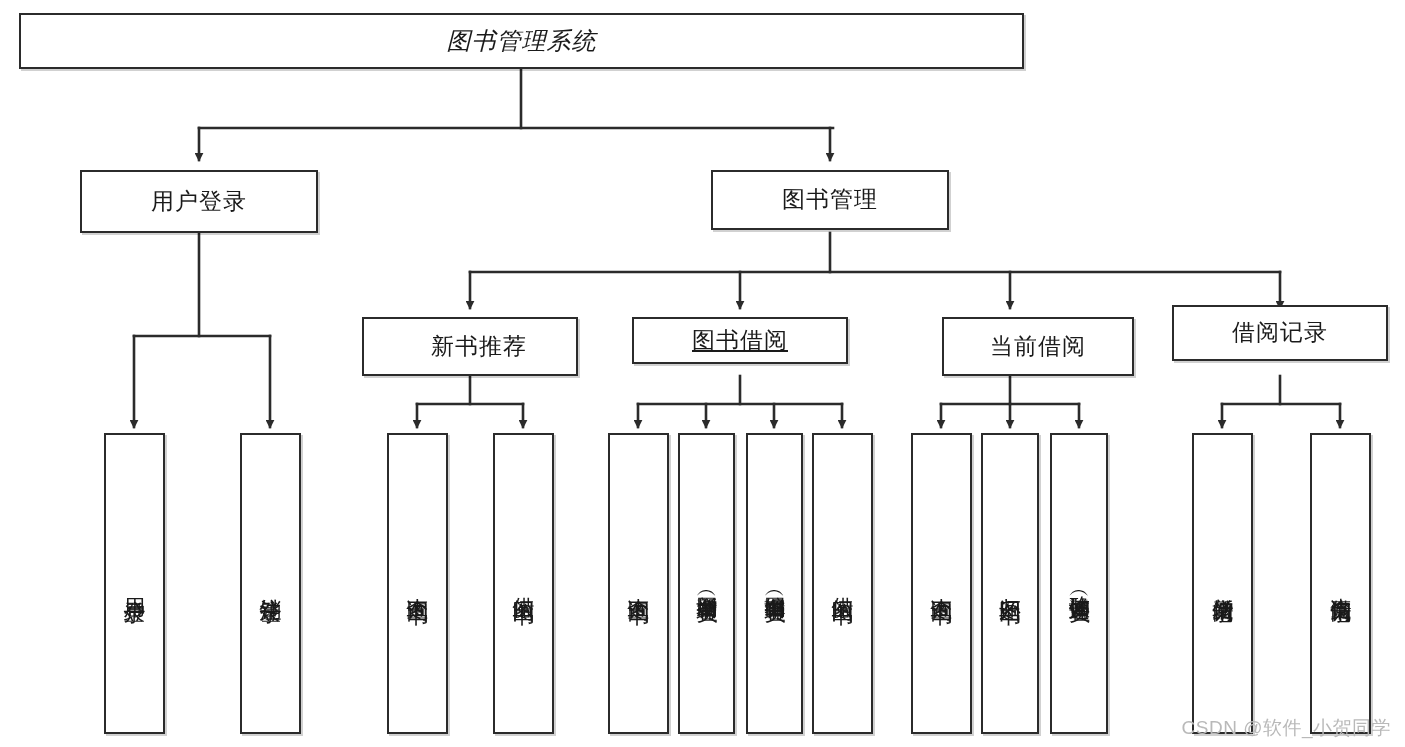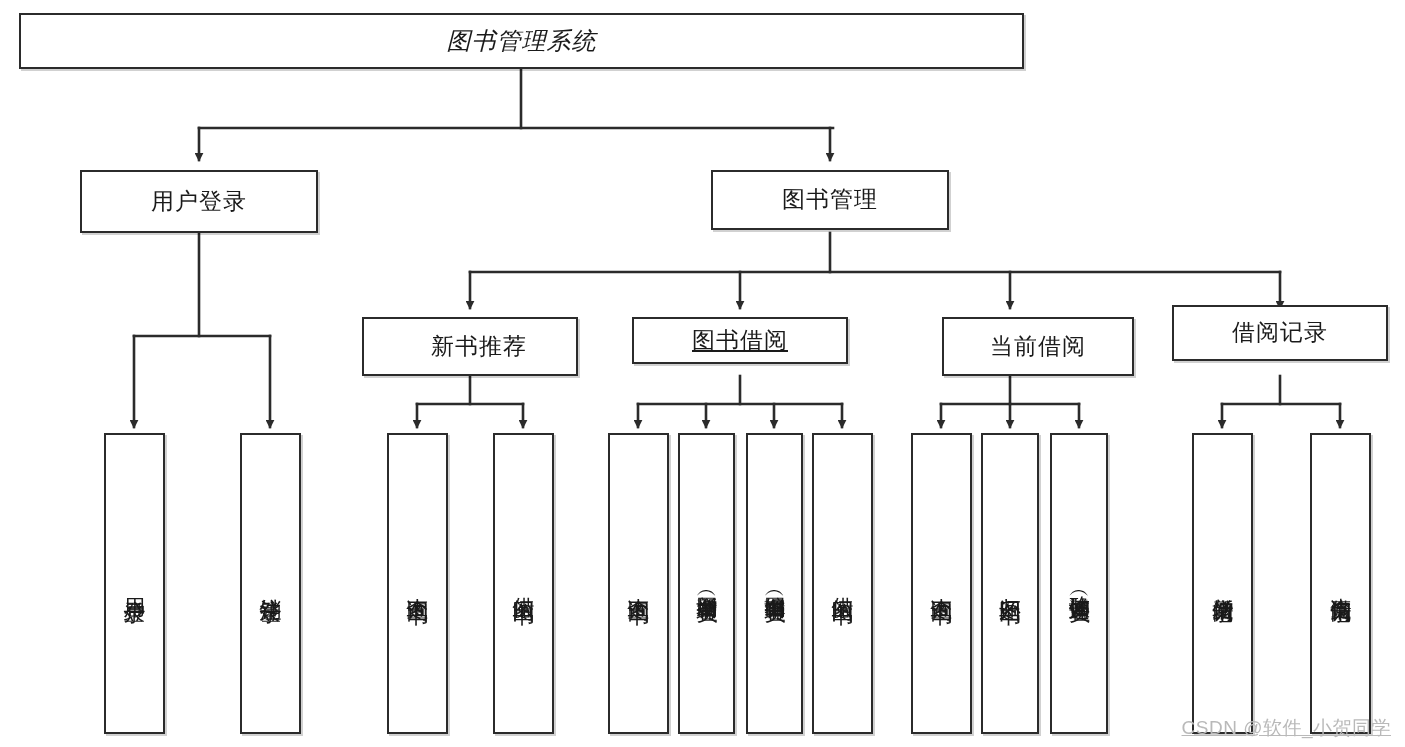--- a/index.html
+++ b/index.html
@@ -67,21 +67,20 @@
   }
   .watermark {
     position: absolute;
     right: 14px;
     bottom: 6px;
     font-size: 19px;
     color: #b9b9b9;
     letter-spacing: 0.5px;
     white-space: nowrap;
     user-select: none;
-    text-decoration: underline;
   }
 </style>
 </head>
 <body>
 
 <div id="canvas">
 
   <svg class="diagram-svg" viewBox="0 0 1405 747">
     <defs>
       <marker id="arrowhead" markerWidth="9" markerHeight="9" refX="7.2" refY="4.5" orient="auto" markerUnits="userSpaceOnUse">

